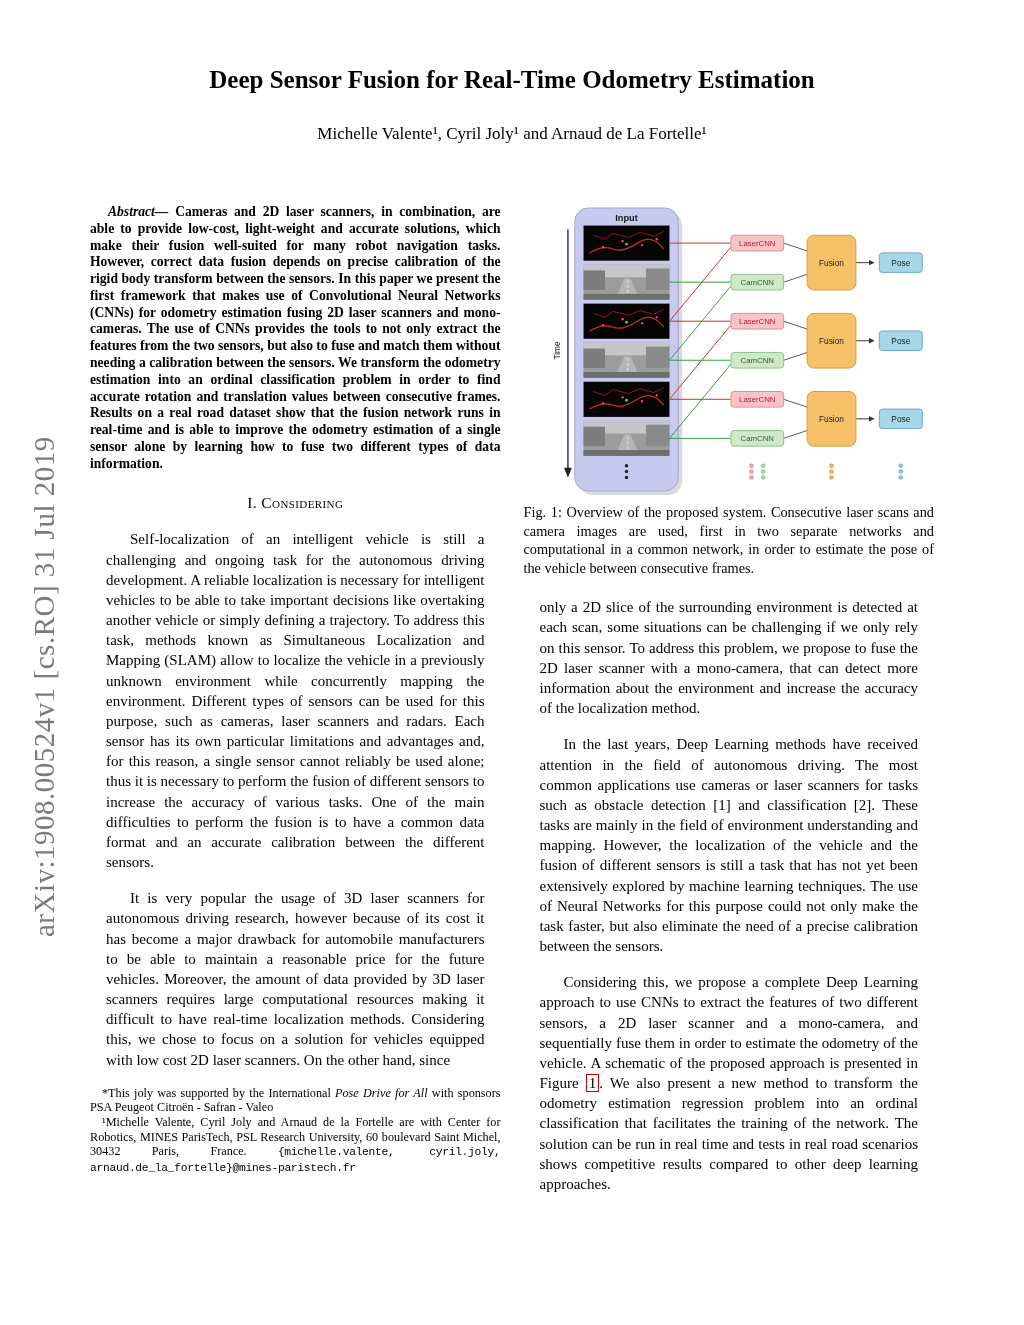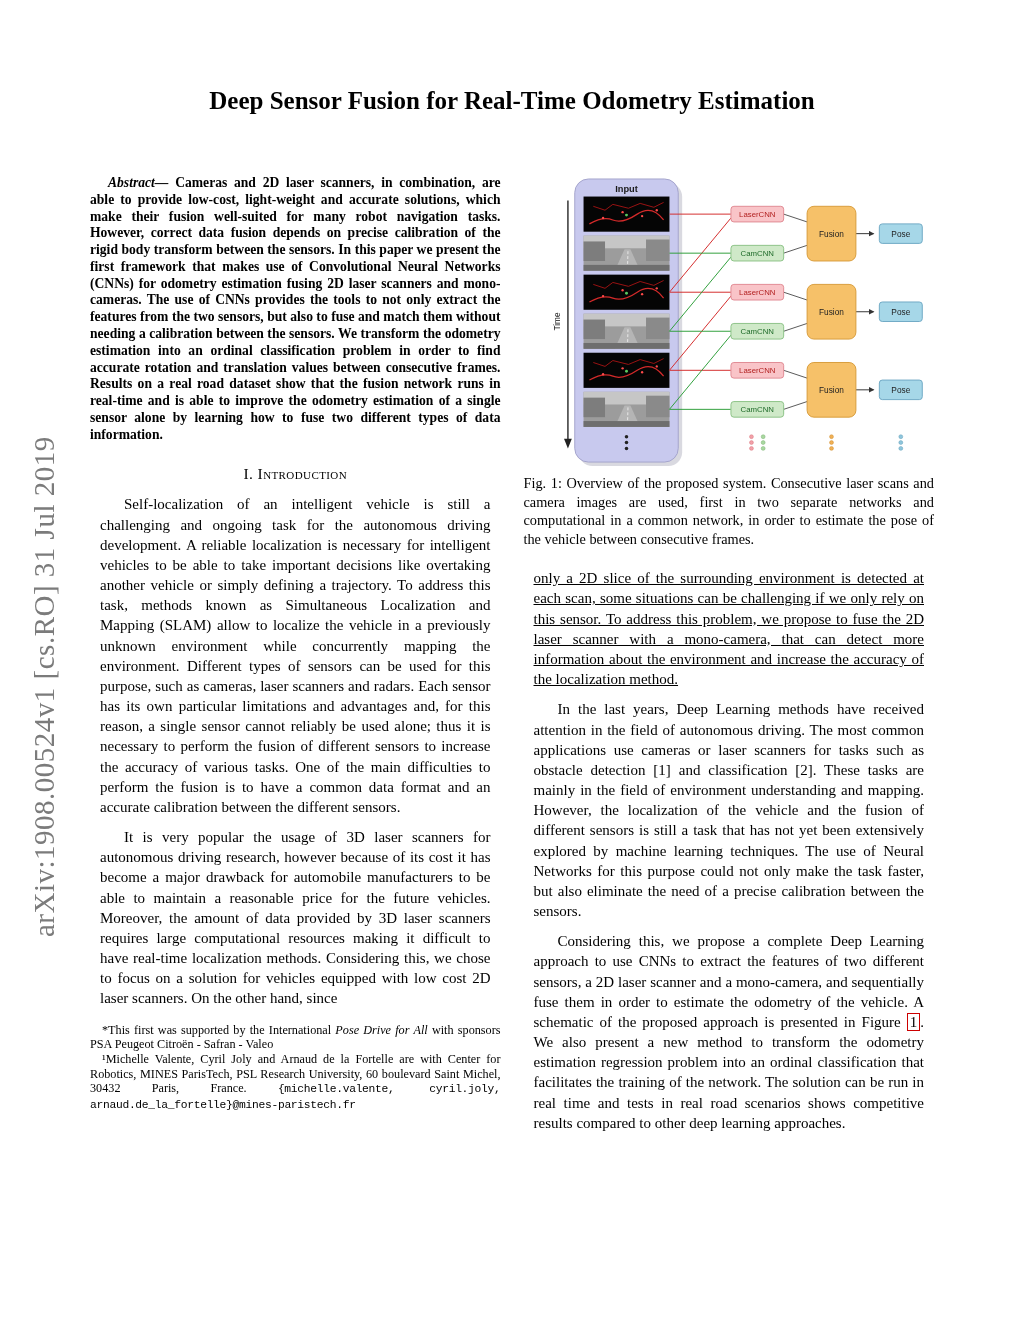--- a/index.html
+++ b/index.html
@@ -7,74 +7,75 @@
     position:relative; width:1024px; height:1325px; margin:0 auto;
     background:#ffffff; font-family:"Liberation Serif", serif; color:#000;
     overflow:hidden;
   }
   .arxiv-watermark {
     position:absolute; top:937px; left:28px;
     transform:rotate(-90deg); transform-origin:top left;
     white-space:nowrap; font-size:29px; color:#7b7b7b; letter-spacing:0.5px;
   }
   .paper-title {
-    margin:0; padding-top:87px; text-align:center;
+    margin:0; padding-top:66px; text-align:center;
     font-size:25px; font-weight:bold;
   }
   .authors-line { text-align:center; margin-top:30px; font-size:17px; }
   .columns { display:flex; gap:23px; padding:0 90px; margin-top:60px; }
   .col { flex:1; min-width:0; text-align:justify; font-size:15px; line-height:1.345; }
   .abstract-para {
     margin:0; text-indent:18px; font-weight:bold;
     font-size:13.6px; line-height:1.235;
   }
   .abstract-label { font-style:italic; }
   .section-heading {
     margin:20px 0 10px; text-align:center; font-weight:normal;
     font-variant:small-caps; font-size:15.5px; letter-spacing:0.4px;
   }
-  .body-para { margin:10px; text-indent:24px; }
+  .body-para { margin:16px; text-indent:24px; }
   .body-para.noindent { text-indent:0; }
   .footnote-block { margin-top:14px; font-size:12.2px; line-height:1.2; }
   .footnote-block p { margin:0; text-indent:12px; }
   .fn-italic { font-style:italic; }
   .fn-mono { font-family:"Liberation Mono", monospace; font-size:11.3px; letter-spacing:-0.3px; }
   .figure-block { margin:0 0 6px 0; }
   .figure-caption { font-size:14.3px; line-height:1.3; margin:6px 0 20px 0; text-align:justify; }
-  .right-para-gap { margin-top:12px;text-decoration:underline; }
+  .right-para-gap { margin-top:12px; }
   .figref-link { border:1px solid #cc0000; padding:0 2px; color:#000; text-decoration:none; }
   svg { display:block; }
   .svg-label { font-family:"Liberation Sans", sans-serif; }
 </style>
 </head>
 <body>
 
 <div class="page">
 
   <div class="arxiv-watermark">arXiv:1908.00524v1 [cs.RO] 31 Jul 2019</div>
 
   <h1 class="paper-title">Deep Sensor Fusion for Real-Time Odometry Estimation</h1>
 
+  <div class="authors-line">Michelle Valente¹, Cyril Joly¹ and Arnaud de La Fortelle¹</div>
 
   <div class="columns">
 
     <div class="col">
 
       <p class="abstract-para">
         <span class="abstract-label">Abstract—</span><span> Cameras and 2D laser scanners, in combination, are able to provide low-cost, light-weight and accurate solutions, which make their fusion well-suited for many robot navigation tasks. However, correct data fusion depends on precise calibration of the rigid body transform between the sensors. In this paper we present the first framework that makes use of Convolutional Neural Networks (CNNs) for odometry estimation fusing 2D laser scanners and mono-cameras. The use of CNNs provides the tools to not only extract the features from the two sensors, but also to fuse and match them without needing a calibration between the sensors. We transform the odometry estimation into an ordinal classification problem in order to find accurate rotation and translation values between consecutive frames. Results on a real road dataset show that the fusion network runs in real-time and is able to improve the odometry estimation of a single sensor alone by learning how to fuse two different types of data information.</span>
       </p>
 
-      <h2 class="section-heading">I. Introduction</h2>
+      <h2 class="section-heading">I. Considering</h2>
 
       <p class="body-para">Self-localization of an intelligent vehicle is still a challenging and ongoing task for the autonomous driving development. A reliable localization is necessary for intelligent vehicles to be able to take important decisions like overtaking another vehicle or simply defining a trajectory. To address this task, methods known as Simultaneous Localization and Mapping (SLAM) allow to localize the vehicle in a previously unknown environment while concurrently mapping the environment. Different types of sensors can be used for this purpose, such as cameras, laser scanners and radars. Each sensor has its own particular limitations and advantages and, for this reason, a single sensor cannot reliably be used alone; thus it is necessary to perform the fusion of different sensors to increase the accuracy of various tasks. One of the main difficulties to perform the fusion is to have a common data format and an accurate calibration between the different sensors.</p>
 
       <p class="body-para">It is very popular the usage of 3D laser scanners for autonomous driving research, however because of its cost it has become a major drawback for automobile manufacturers to be able to maintain a reasonable price for the future vehicles. Moreover, the amount of data provided by 3D laser scanners requires large computational resources making it difficult to have real-time localization methods. Considering this, we chose to focus on a solution for vehicles equipped with low cost 2D laser scanners. On the other hand, since</p>
 
       <div class="footnote-block">
-        <p><span>*This first was supported by the International </span><span class="fn-italic">Pose Drive for All</span><span> with sponsors PSA Peugeot Citroën - Safran - Valeo</span></p>
+        <p><span>*This joly was supported by the International </span><span class="fn-italic">Pose Drive for All</span><span> with sponsors PSA Peugeot Citroën - Safran - Valeo</span></p>
         <p><span>¹Michelle Valente, Cyril Joly and Arnaud de la Fortelle are with Center for Robotics, MINES ParisTech, PSL Research University, 60 boulevard Saint Michel, 30432 Paris, France. </span><span class="fn-mono">{michelle.valente, cyril.joly, arnaud.de_la_fortelle}@mines-paristech.fr</span></p>
       </div>
     </div>
 
     <div class="col">
 
       <div class="figure-block">
         <svg width="410" height="293" viewBox="0 0 420 300" xmlns="http://www.w3.org/2000/svg">
           <defs>
             <marker id="arr" markerWidth="7" markerHeight="7" refX="5" refY="3" orient="auto">

